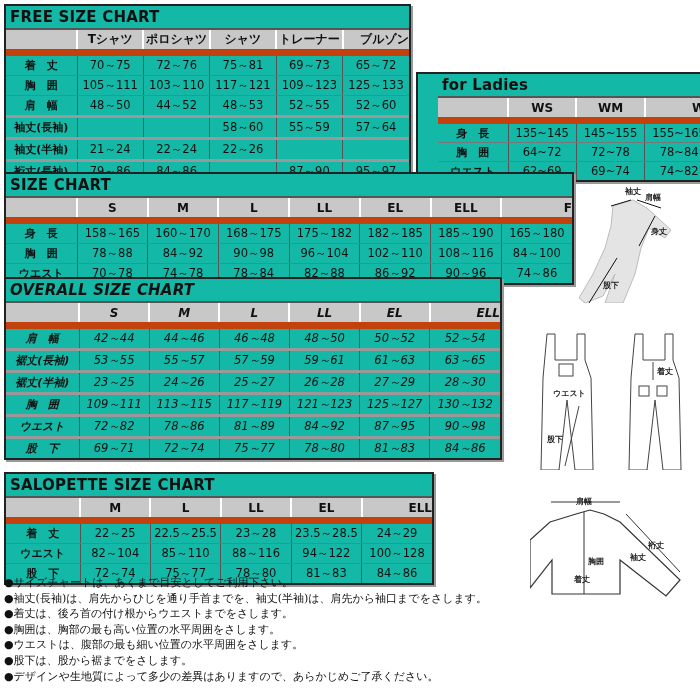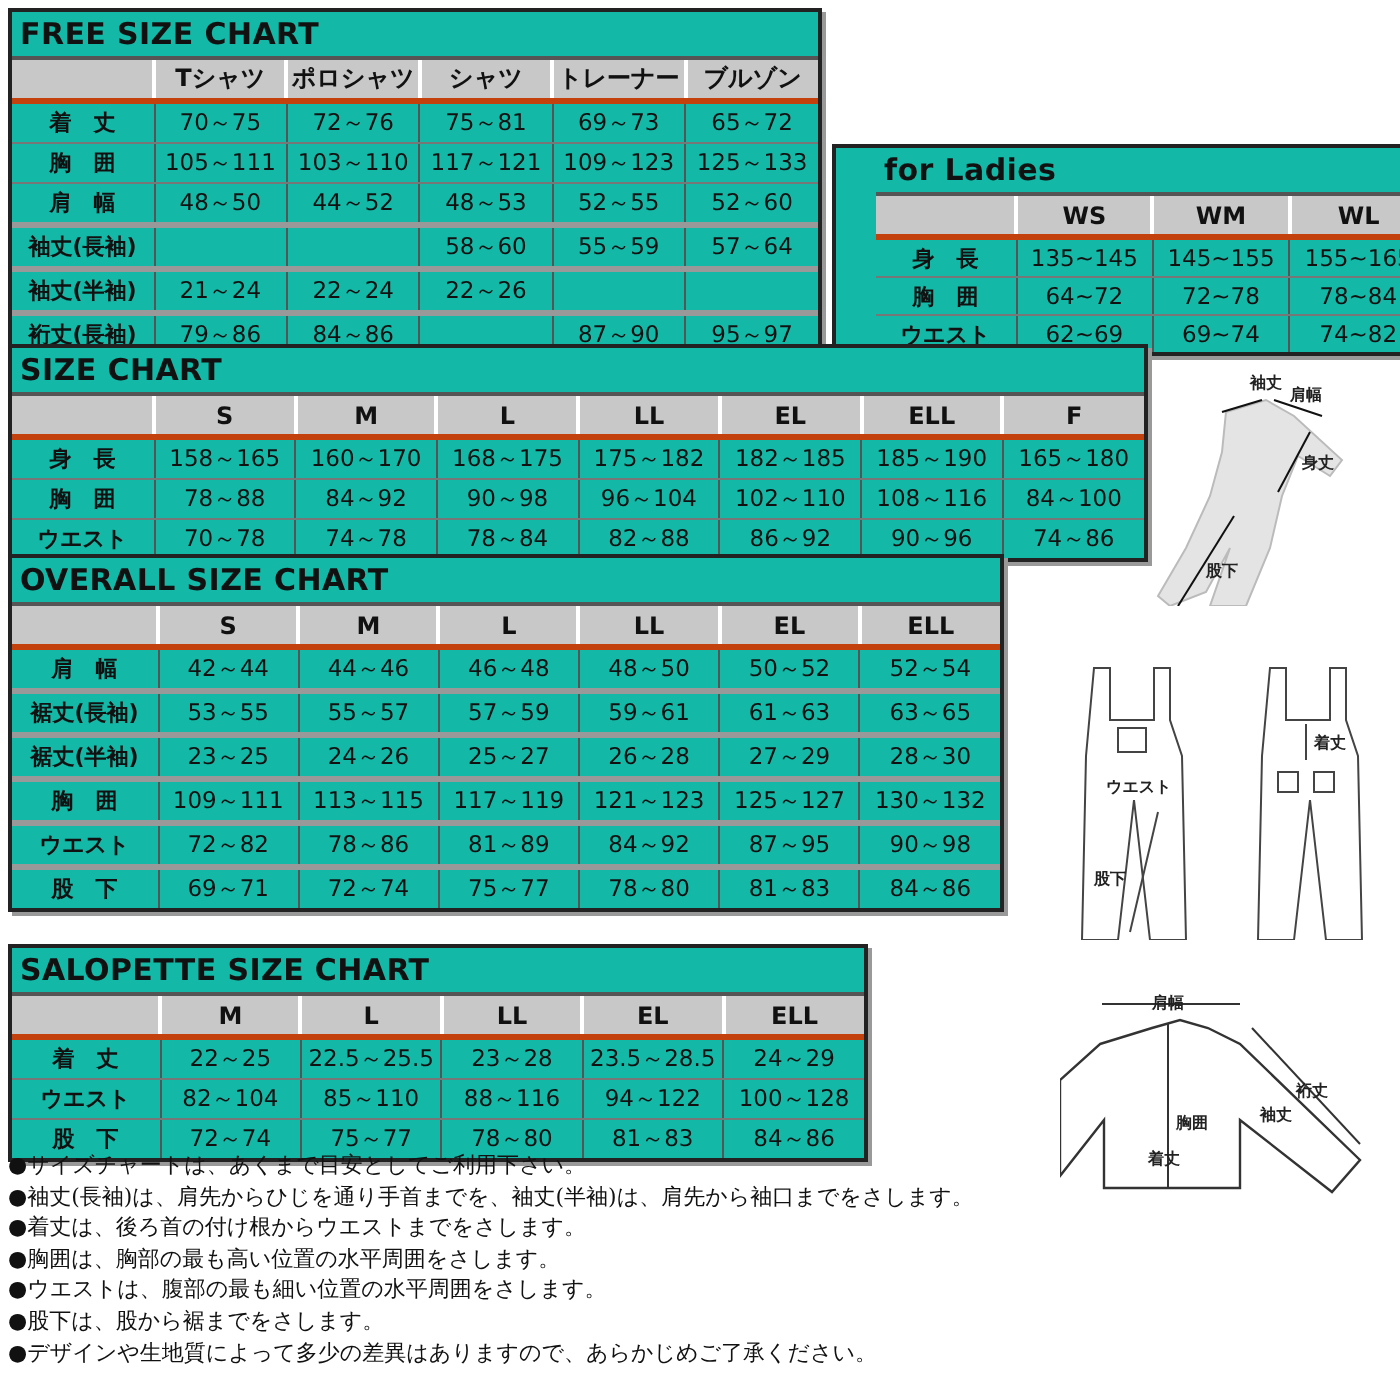--- a/index.html
+++ b/index.html
@@ -4,37 +4,37 @@
 <style>
   html, body { margin:0; padding:0; background:#ffffff; }
   body { width:700px; height:700px; position:relative; overflow:hidden;
          font-family:"DejaVu Sans","Liberation Sans",sans-serif; color:#111; }
   .chart { position:absolute; border:2px solid #222; background:#14b8a6;
            box-shadow:2px 2px 0 #999; }
   .chart .title { font-weight:bold; font-size:15px; height:22px; line-height:22px;
                   padding-left:4px; border-bottom:2px solid #555; letter-spacing:0.2px; }
   .chart table { border-collapse:collapse; width:100%; table-layout:fixed; }
   .chart th { background:#c8c8c8; font-weight:bold; font-size:12px; height:19px;
-              border-right:2px solid #fff; border-bottom:3px solid #c2410c; padding:0; }
-  .chart th:last-child { border-right:none; }
+              border-right:2px solid #fff; border-bottom:7px solid #c2410c; padding:0; }
+  .chart th:last-child { border-right:none;text-align:right; }
   .chart td { font-size:11.5px; text-align:center; padding:0; height:19px;
               border-right:1px solid #555; border-bottom:1px solid #777; white-space:nowrap; }
   .chart td:last-child { border-right:none; }
   .chart tr:last-child td { border-bottom:none; }
   .chart td.rowlabel { font-weight:bold; font-size:11px; }
   .chart tr.thick td { border-bottom:3px solid #999; }
 
   #free { left:4px; top:4px; width:403px; }
   #free td { height:19px; }
   #ladies { left:416px; top:72px; width:275px;padding-left:20px; }
   #ladies .title { height:22px; }
   #ladies td { height:18px; }
   #size { left:4px; top:172px; width:566px; }
   #size td { height:19px; }
-  #overall { left:4px; top:277px; width:494px; }
+  #overall { left:4px; top:277px; width:494px;font-style:italic; }
   #overall td { height:19px; }
   #salopette { left:4px; top:472px; width:426px; }
   #salopette td { height:19px; }
 
   .notes { position:absolute; left:4px; top:575px; width:690px;
            font-family:"DejaVu Serif","Liberation Serif",serif; font-size:11px; line-height:15.6px; }
   .notes div { white-space:nowrap; }
 
   .illus { position:absolute; }
   .illus svg { display:block; }

